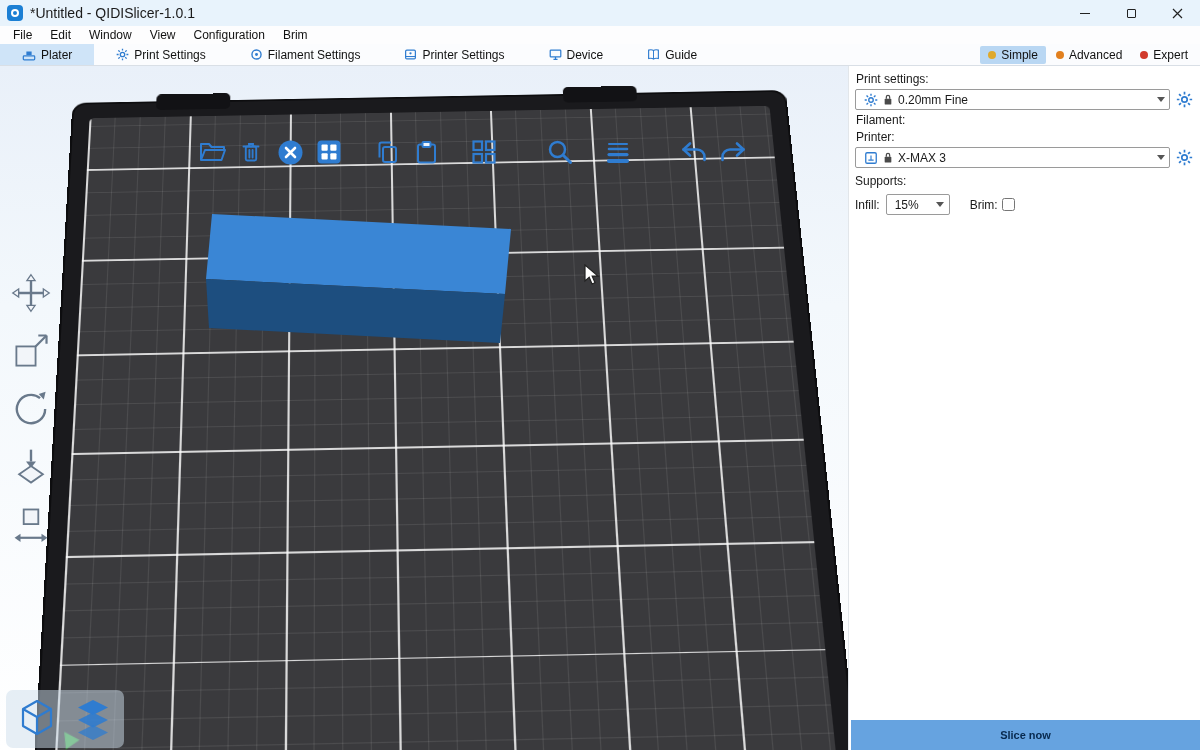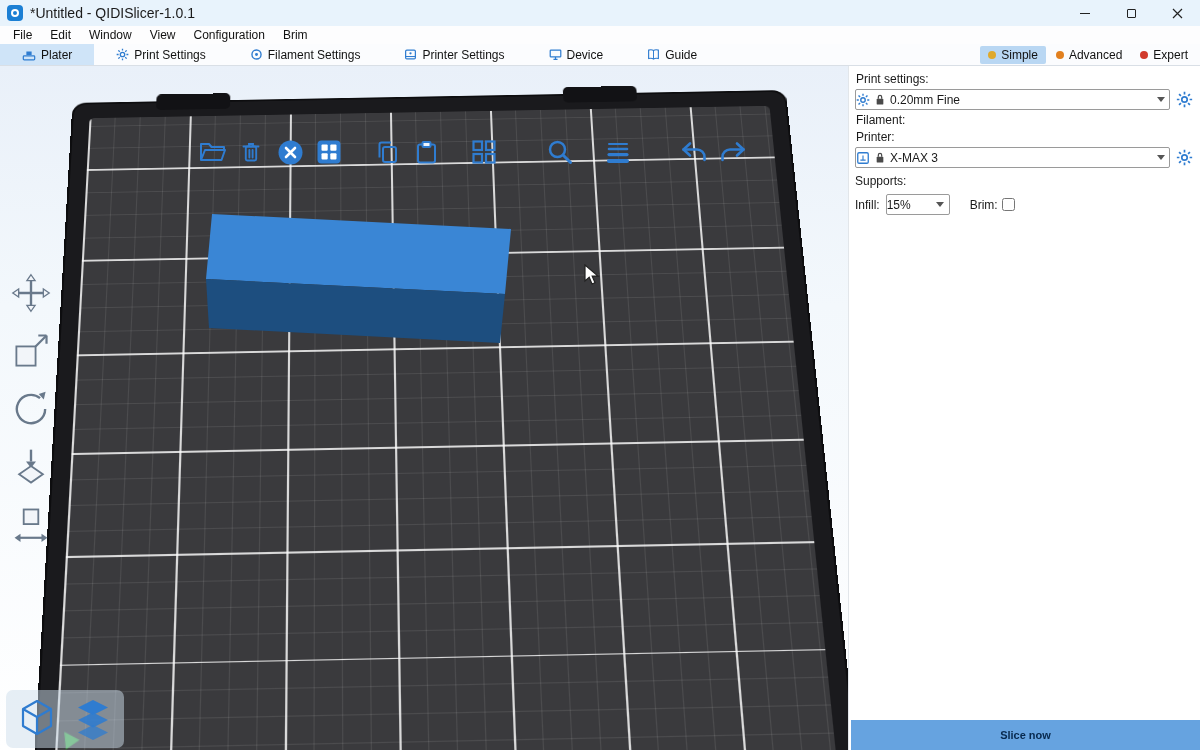--- a/index.html
+++ b/index.html
@@ -64,21 +64,21 @@
   .view-switch { position:absolute; left:6px; bottom:2px; display:flex; gap:8px; padding:5px 7px;
                  background:rgba(206,221,236,.5); border-radius:7px; z-index:5; }
   .vs-btn { width:48px; height:48px; display:flex; align-items:center; justify-content:center; }
   .cursor { position:absolute; left:584px; top:198px; z-index:9; pointer-events:none; }
   
   .sidebar { width:352px; height:684px; background:#ffffff; border-left:1px solid #e2e6ea;
              position:relative; font-size:12px; color:#1a1a1a; padding:4px 6px 0 6px; }
   .side-label { margin:2px 0 3px 1px; }
   .combo-row { display:flex; align-items:center; margin-bottom:3px; }
   .combo { flex:1; height:21px; border:1px solid #9a9a9a; border-radius:2px; background:#fff;
-           display:flex; align-items:center; gap:5px; padding-left:0; overflow:hidden; }
+           display:flex; align-items:center; gap:5px; padding-left:8px; overflow:hidden; }
   .combo .val { white-space:nowrap; }
   .chev-zone { margin-left:auto; width:17px; align-self:stretch; display:flex; align-items:center; justify-content:center; }
   .chev { width:0; height:0; border-left:4px solid transparent; border-right:4px solid transparent; border-top:5px solid #555; }
   .gear-btn { width:19px; height:19px; margin-left:5px; display:flex; align-items:center; justify-content:center; }
   .swatch { width:22px; height:12px; border:1px solid #2b6cb0; border-radius:1px; }
   .inline-row { display:flex; align-items:center; margin-top:6px; }
   .inline-row .lbl { margin-right:6px; }
   .supports-combo { flex:1; margin-right:14px; }
   .infill-combo { width:64px; flex:none; }
   .brim-lbl { margin-left:20px; margin-right:4px; }

